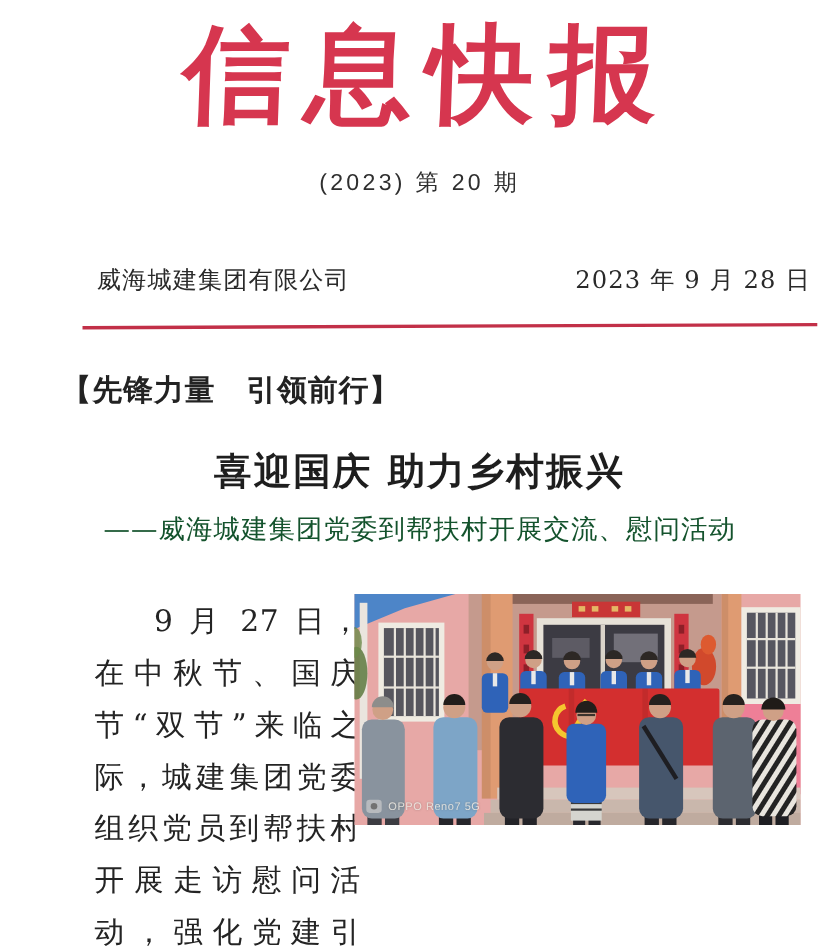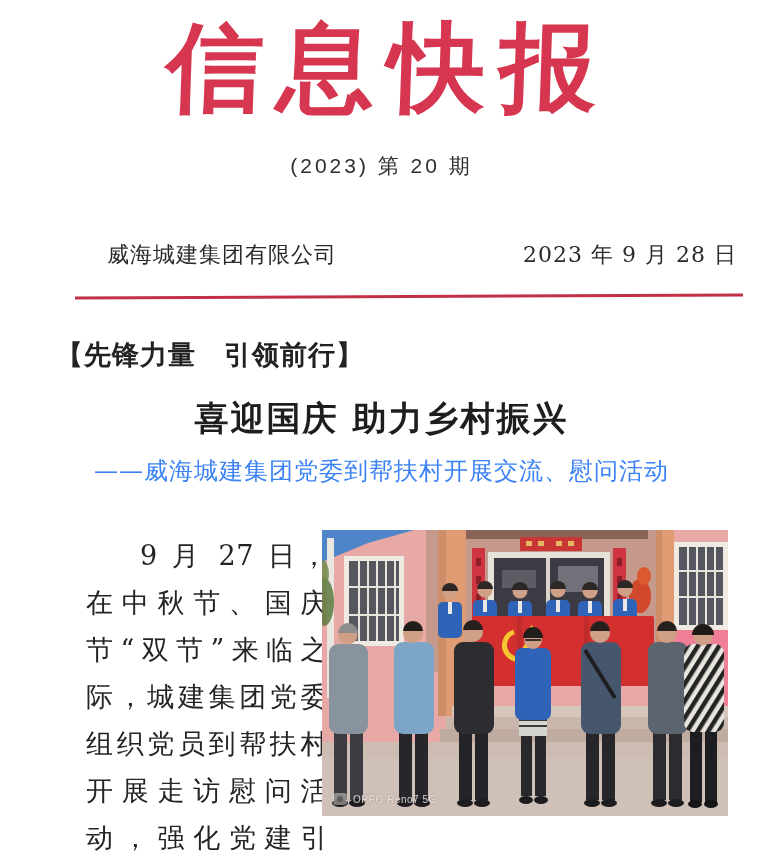--- a/index.html
+++ b/index.html
@@ -33,71 +33,71 @@
   }
   .org-row {
     margin-top:60px;
     display:flex;
     justify-content:space-between;
     align-items:baseline;
     padding:0 26px 0 88px;
     font-size:22px;
     letter-spacing:1px;
   }
-  .org-name { font-family:Liberation Mono, monospace;margin-left:19px; }
+  .org-name { font-family:Liberation Mono, monospace; }
   .pub-date { font-family:"DejaVu Serif","Liberation Serif",serif; }
   .red-divider {
     margin-top:25px;
     margin-left:75px;
     width:668px;
     height:3px;
     transform:rotate(-0.25deg);
   }
   .section-label {
     margin-top:39px;
     padding-left:56px;
     font-size:27px;
     font-weight:bold;
     color:#222;
     font-family:"Liberation Sans","DejaVu Sans",sans-serif;
     letter-spacing:1px;
   }
   .article-title {
-    margin-top:23px;
+    margin-top:33px;
     text-align:center;
     font-size:34px;
     font-weight:bold;
     letter-spacing:2px;
     color:#1e1e1e;
   }
   .article-subtitle {
     margin-top:13px;
     text-align:center;
     font-size:24px;
     letter-spacing:1px;
-    color:#3b82f6;
+    color:#14532d;
   }
   .article-body {
     margin-top:45px;
     display:flex;
     padding-left:86px;
   }
   .body-text {
     width:242px;
     font-size:27px;
     line-height:47px;
     text-align:justify;
     text-indent:2em;
     color:#242424;
     letter-spacing:0.5px;
   }
   .photo-wrap {
     position:relative;
     width:406px;
-    height:286px;
+    height:210px;
     margin-left:-6px;
     margin-top:-2px;
     overflow:hidden;
     flex:0 0 auto;
   }
   .photo-wrap svg { display:block; width:406px; height:286px; }
   .watermark {
     position:absolute;
     left:11px;
     bottom:11px;

